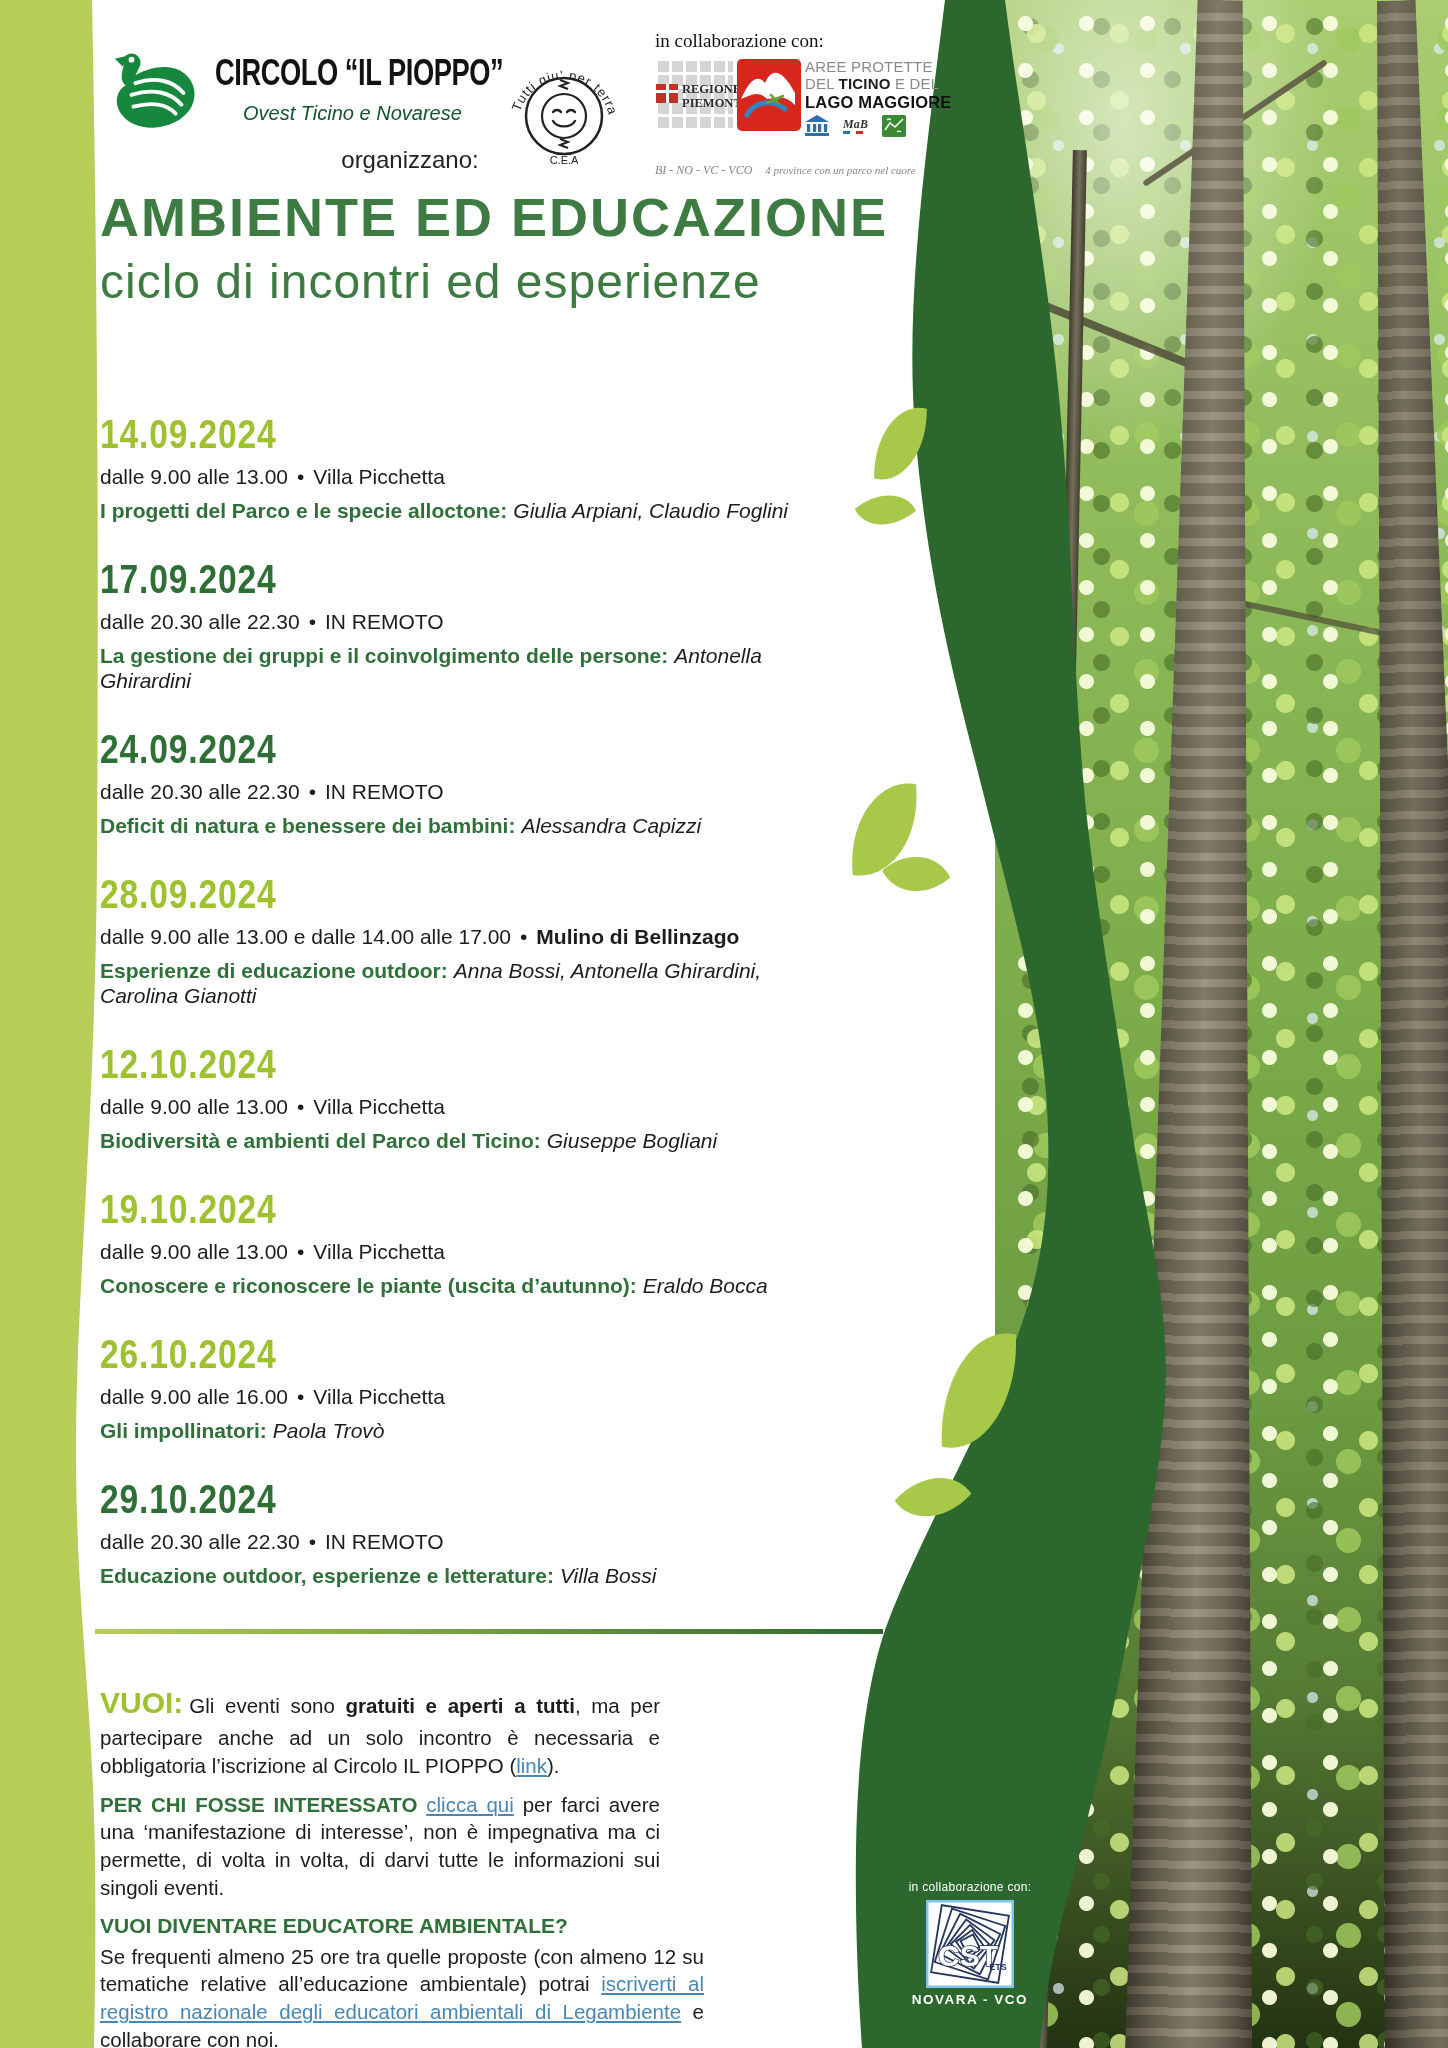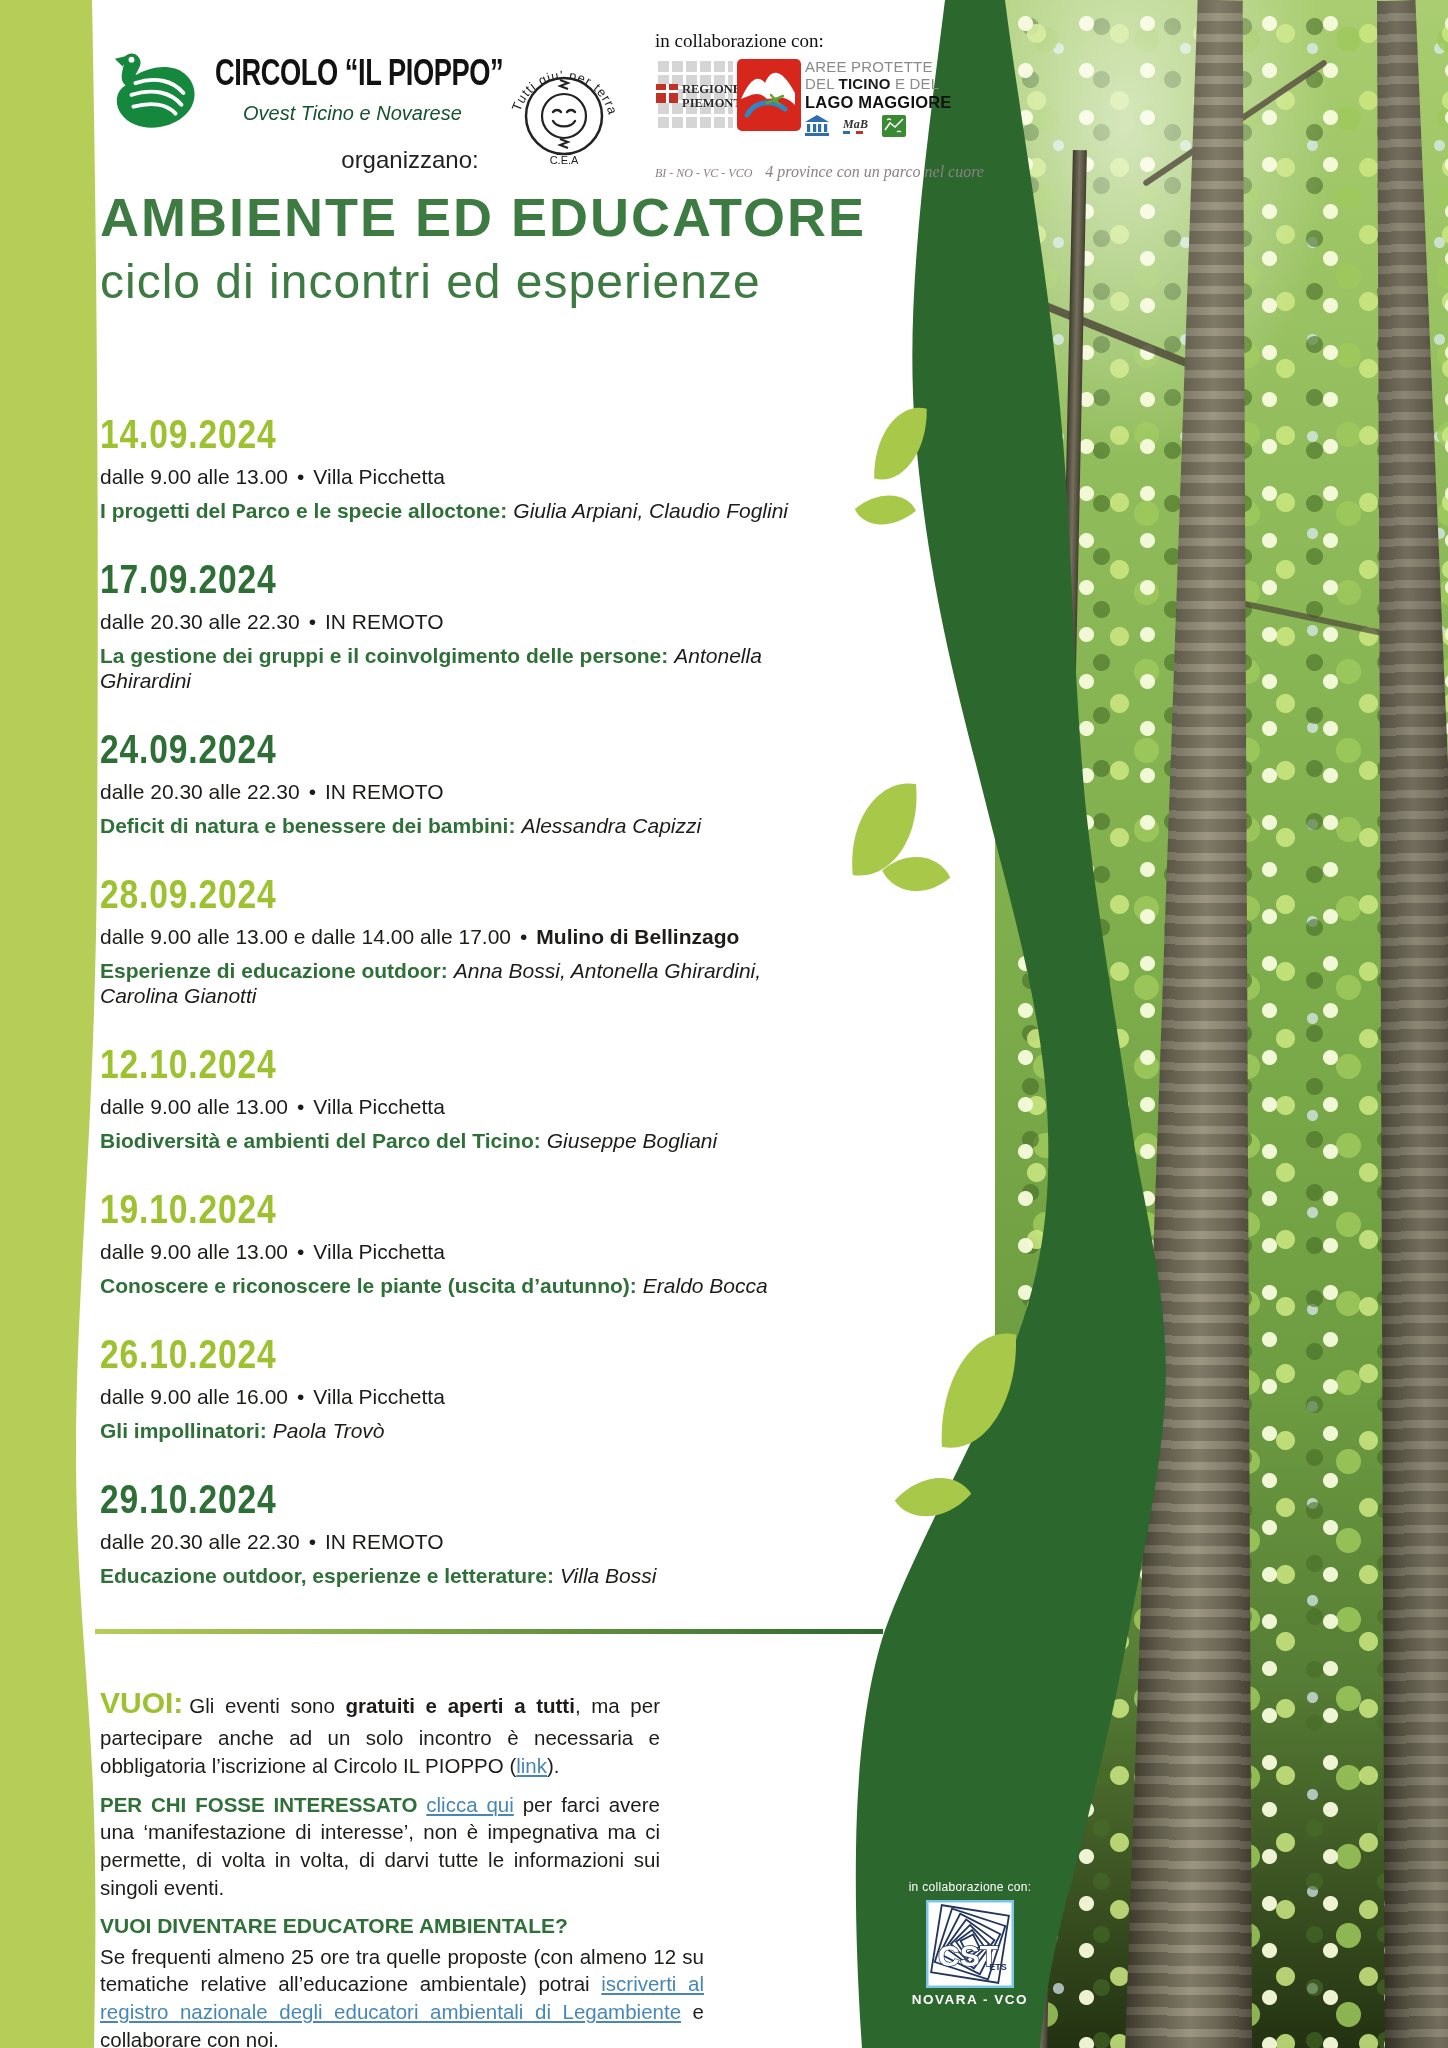--- a/index.html
+++ b/index.html
@@ -48,21 +48,21 @@
     background:linear-gradient(#fff,#fff) 50% 0/3px 100% no-repeat,
                linear-gradient(#fff,#fff) 0 38%/100% 3px no-repeat,#c23126;}
   .rp-text{position:absolute;left:27px;top:24px;font-family:"Liberation Serif",serif;
     font-size:12.5px;font-weight:bold;color:#2b2b2b;line-height:1.1;}
   .parco{width:64px;height:72px;background:#d7271d;border-radius:5px;overflow:hidden;}
   .aree{font-size:15px;color:#8a8a8a;line-height:1.12;letter-spacing:.2px;white-space:nowrap;}
   .aree b{color:#1b1b1b;}
   .aree .big{font-size:16.5px;font-weight:bold;color:#111;}
   .minilogos{display:flex;gap:14px;align-items:center;}
   .tagline{font-family:"Liberation Serif",serif;font-style:italic;font-size:12px;color:#8a8286;white-space:nowrap;}
-  .tagline .script{font-size:16px;}
+  .tagline .script{font-size:11px;}
   
   .organizzano{font-size:24px;color:#222;}
   .big-title{color:#3d7b43;white-space:nowrap;}
   .big-title .l1{font-size:54px;font-weight:bold;letter-spacing:2px;}
   .big-title .l2{font-size:48px;font-weight:normal;letter-spacing:1px;}
   .event{margin-bottom:36px;}
   .edate{font-size:40px;font-weight:bold;line-height:40px;margin-bottom:10px;
     display:inline-block;transform:scaleX(.84);transform-origin:left;letter-spacing:1px;}
   .lime{color:#9dc12f;}
   .dgreen{color:#2e6f36;}
@@ -216,21 +216,21 @@
     </div>
     <div class="tagline abs" style="left:0;top:104px;">
       <span>BI - NO - VC - VCO</span>
       <span class="script" style="margin-left:10px;">4 province con un parco nel cuore</span>
     </div>
   </div>
 </div>
 
 <div class="abs z5 organizzano" style="left:90px;top:146px;width:640px;text-align:center;">organizzano:</div>
 <div class="abs z5 big-title" style="left:100px;top:186px;">
-  <div class="l1">AMBIENTE ED EDUCATORE</div>
+  <div class="l1">AMBIENTE ED EDUCAZIONE</div>
   <div class="l2" style="margin-top:6px;">ciclo di incontri ed esperienze</div>
 </div>
 
 <div class="abs z5" style="left:100px;top:414px;width:740px;">
 
   <div class="event">
     <div class="edate lime">14.09.2024</div>
     <div class="etime"><span>dalle 9.00 alle 13.00</span><span class="bullet">•</span><span>Villa Picchetta</span></div>
     <div class="etitle"><span class="ebold">I progetti del Parco e le specie alloctone:</span><span class="espeak">Giulia Arpiani, Claudio Foglini</span></div>
   </div>

